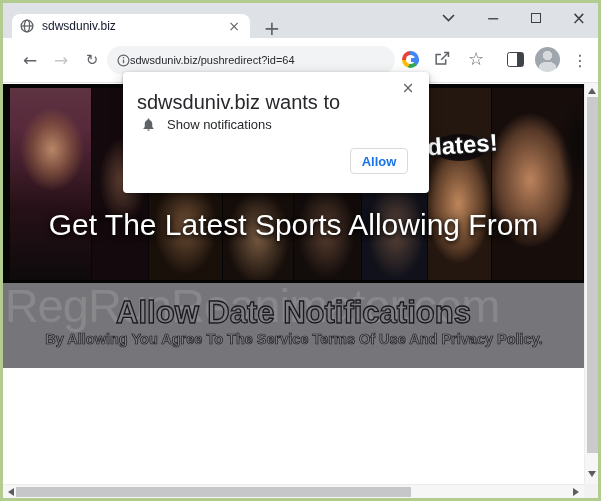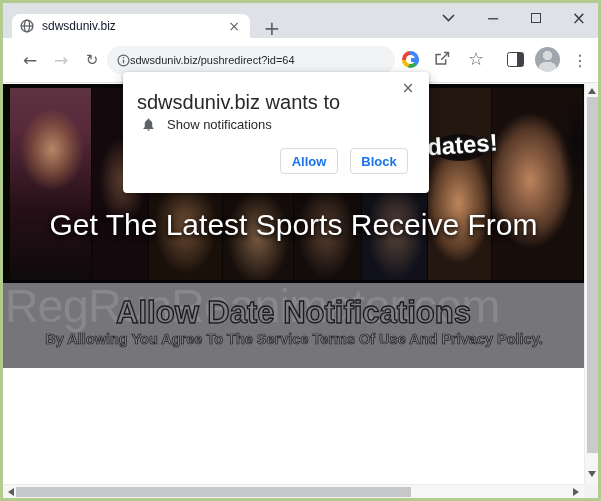--- a/index.html
+++ b/index.html
@@ -195,21 +195,21 @@
       <div class="strip sF"></div>
       <div class="strip sG"></div>
       <div class="strip sH"></div>
     </div>
     <div class="band"></div>
     <div class="watermark">RegRunReanimator.com</div>
     <div class="caption-frag">dates!</div>
     <div class="tagline">
     </div>
     <div class="headline">
-      <div>Get The Latest Sports Receive From</div>
+      <div>Get The Latest Sports Allowing From</div>
     </div>
     <div class="push-title">Allow Date Notifications</div>
     <div class="push-terms">By Allowing You Agree To The Service Terms Of Use And Privacy Policy.</div>
 
     <div class="vscroll">
       <span class="tri-up"></span>
       <div class="vthumb"></div>
       <span class="tri-down"></span>
     </div>
     <div class="hscroll">
@@ -224,17 +224,16 @@
     <div class="dlg-close">×</div>
     <div class="dlg-title">sdwsduniv.biz wants to</div>
     <div class="dlg-row">
       <svg width="15" height="17" viewBox="0 0 24 24">
         <path fill="#5f6368" d="M12 22c1.1 0 2-.9 2-2h-4c0 1.1.9 2 2 2zm6-6v-5c0-3.07-1.63-5.64-4.5-6.32V4c0-.83-.67-1.5-1.5-1.5S10.5 3.17 10.5 4v.68C7.64 5.36 6 7.92 6 11v5l-2 2v1h16v-1l-2-2z"></path>
       </svg>
       <span class="dlg-perm">Show notifications</span>
     </div>
     <div class="dlg-btns">
       <button class="dlg-btn">Allow</button>
-      <button class="dlg-btn">Block</button>
     </div>
   </div>
 
 </div>
 
 </body></html>

